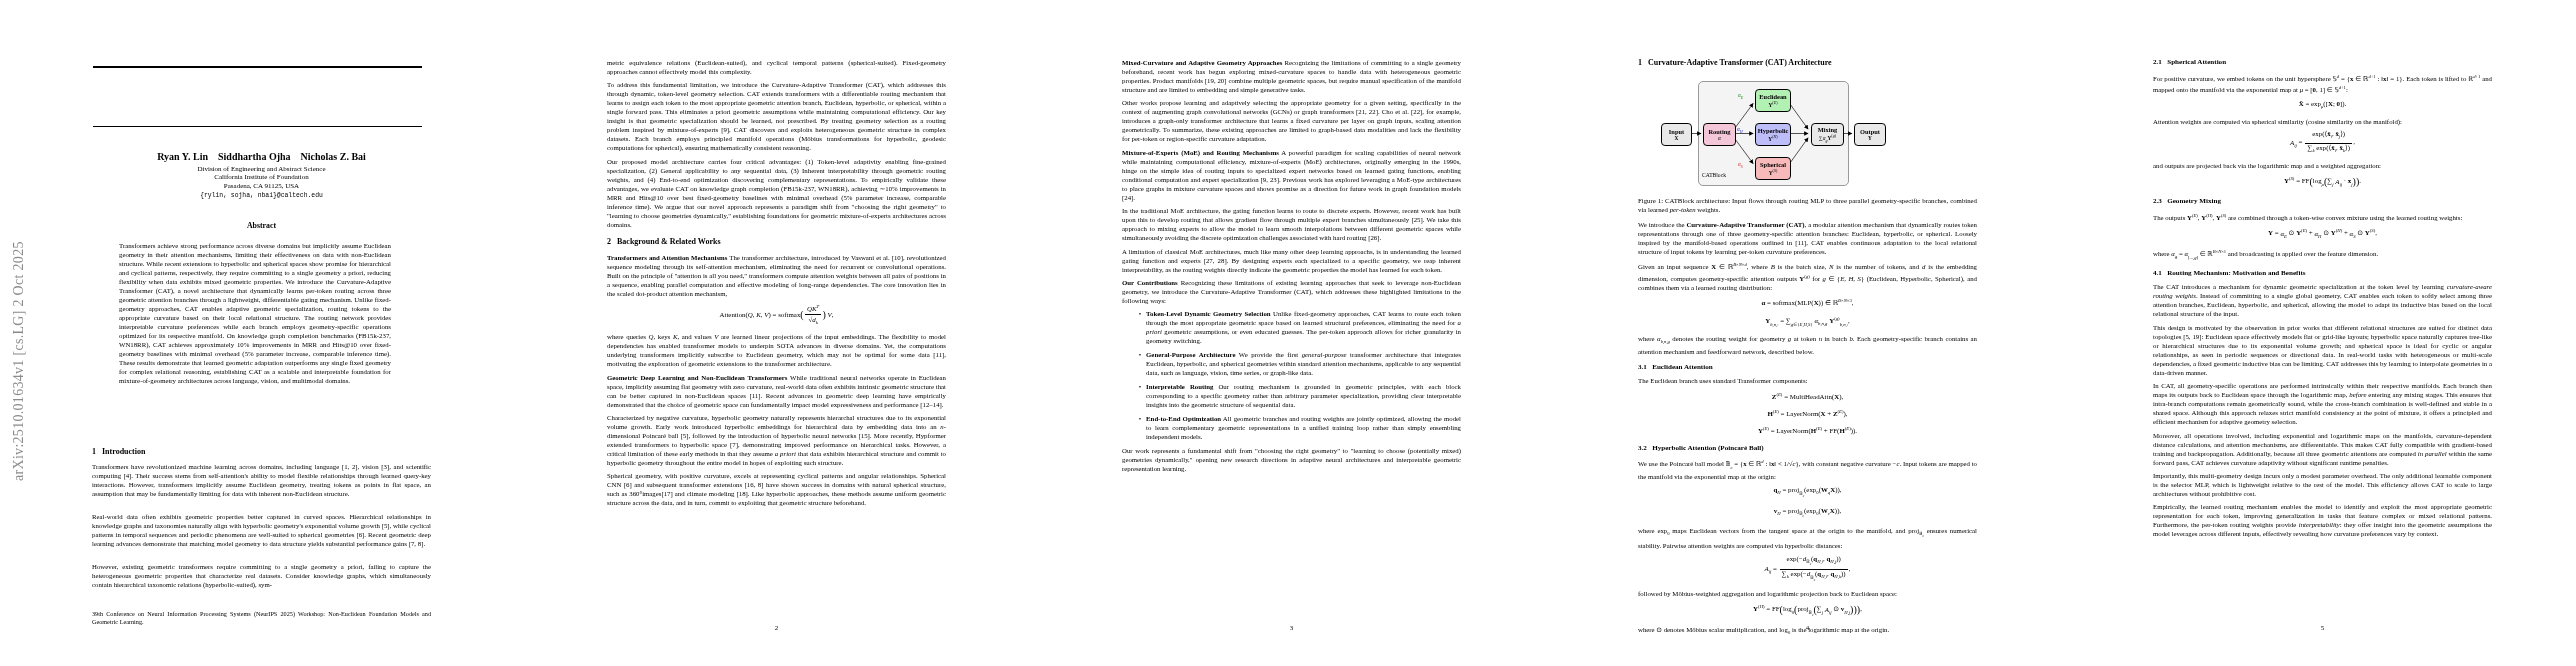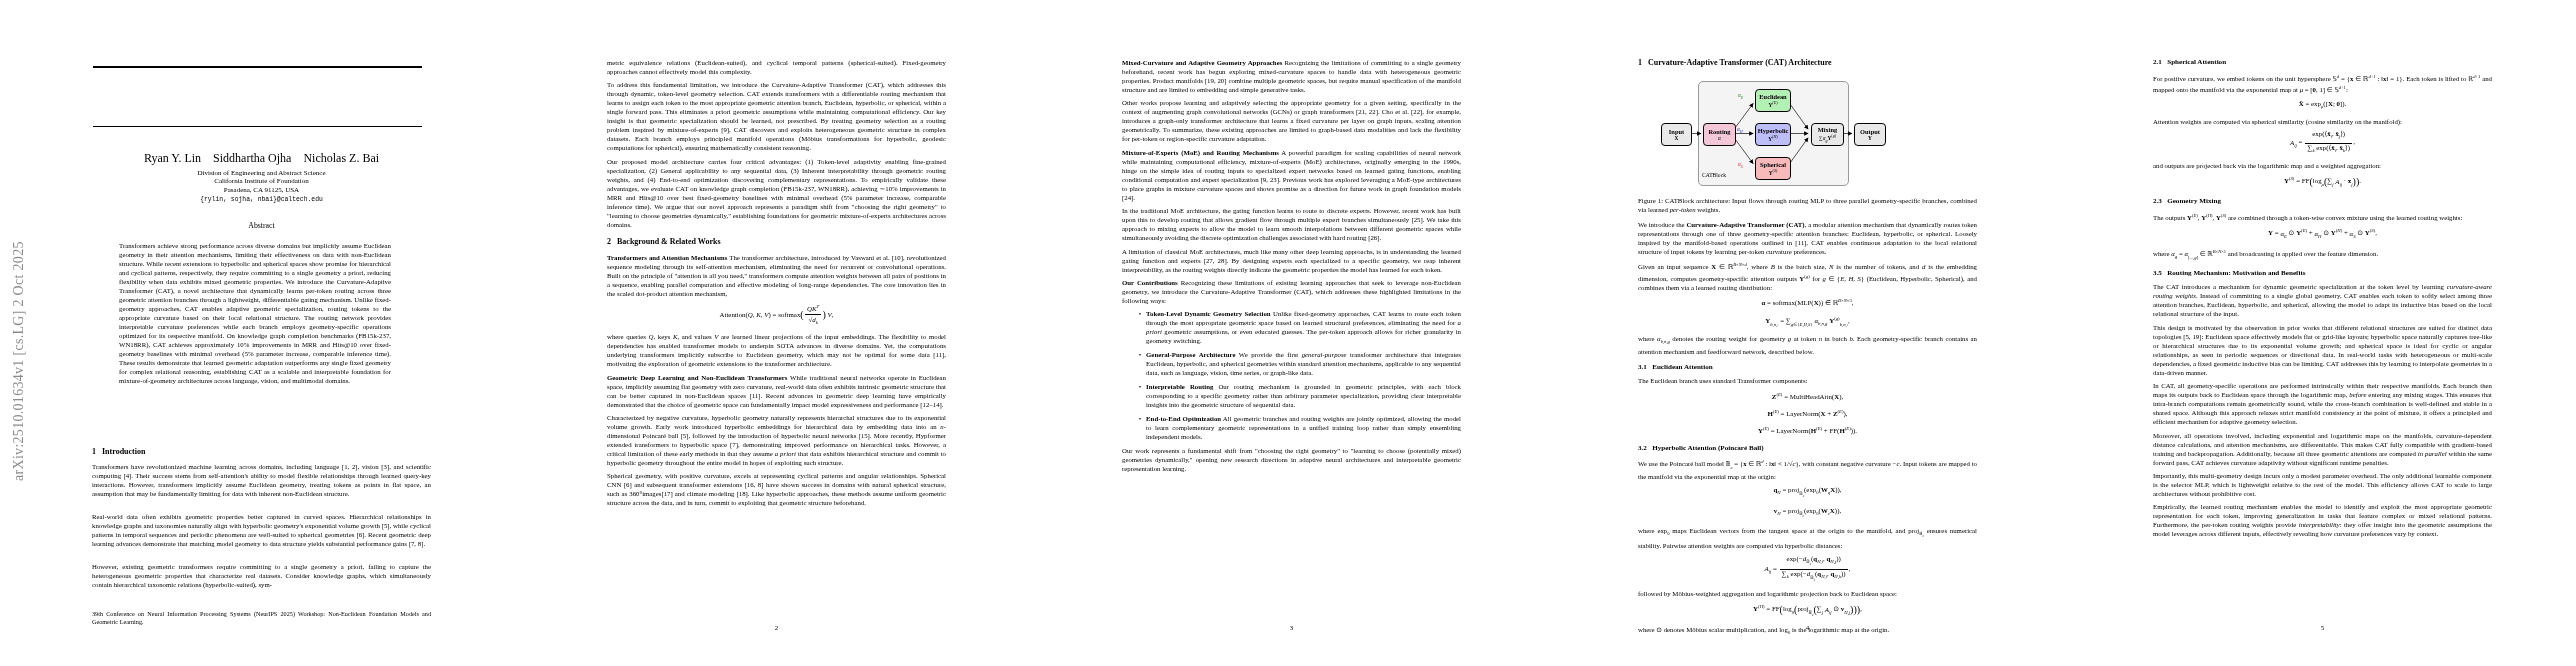--- a/index.html
+++ b/index.html
@@ -10,25 +10,25 @@
 
   
   .watermark{position:absolute;left:11px;top:233px;height:256px;writing-mode:vertical-rl;
              transform:rotate(180deg);font-size:14px;color:#8b8b8b;text-align:center;
              letter-spacing:0.3px;white-space:nowrap;}
   .rule-thick{position:absolute;left:93px;top:66px;width:329px;height:2.2px;background:#000;}
   .rule-thin{position:absolute;left:93px;top:126px;width:329px;height:0.8px;background:#000;}
   .title{position:absolute;left:93px;top:73px;width:329px;margin:0;text-align:center;
          font-size:12px;font-weight:bold;line-height:18.3px;}
   .authors{position:absolute;left:92px;top:151px;width:339px;text-align:center;}
-  .author-names{font-weight:normal;font-size:12px;margin:0 0 2.8px;white-space:pre-wrap;}
+  .author-names{font-weight:bold;font-size:10px;margin:0 0 2.8px;white-space:pre-wrap;}
   .affil{font-size:7px;line-height:8.6px;margin:0;}
   .email{font-family:"Liberation Mono",monospace;font-size:6.4px;margin-top:1.7px;}
   .abs-head{position:absolute;left:92px;top:221px;width:339px;margin:0;text-align:center;
-            font-size:7.8px;font-weight:normal;}
+            font-size:7.8px;font-weight:bold;}
   .abstract{position:absolute;left:119px;top:241px;width:272px;}
   .intro-h{position:absolute;left:92px;top:439px;margin:0;font-family:Liberation Serif, serif;}
   .pi1{position:absolute;left:92px;top:462px;width:339px;}
   .pi2{position:absolute;left:92px;top:512px;width:339px;}
   .pi3{position:absolute;left:92px;top:562px;width:339px;}
   .footer{position:absolute;left:92px;top:604px;width:339px;font-size:6.2px;
           line-height:8px;text-align:justify;}
 
   
   .colflow{position:absolute;left:92px;top:58px;width:339px;}
@@ -240,21 +240,21 @@
       <div class="eq"><i>A<sub>ij</sub></i> = <span class="frac">
             <span class="num">exp(⟨<b>x̃</b><sub><i>i</i></sub>, <b>x̃</b><sub><i>j</i></sub>⟩)</span>
             <span class="den">∑<sub><i>k</i></sub> exp(⟨<b>x̃</b><sub><i>i</i></sub>, <b>x̃</b><sub><i>k</i></sub>⟩)</span>
           </span>,</div>
       <p class="para">and outputs are projected back via the logarithmic map and a weighted aggregation:</p>
       <div class="eq"><b>Y</b><sup>(<i>S</i>)</sup> = FF<span class="big">(</span>log<sub><i>μ</i></sub><span class="big">(</span>∑<sub><i>j</i></sub> <i>A<sub>ij</sub></i> · <b>x̃</b><sub><i>j</i></sub><span class="big">)</span><span class="big">)</span>.</div>
       <h3 class="subsec">2.3   Geometry Mixing</h3>
       <p class="para">The outputs <b>Y</b><sup>(<i>E</i>)</sup>, <b>Y</b><sup>(<i>H</i>)</sup>, <b>Y</b><sup>(<i>S</i>)</sup> are combined through a token-wise convex mixture using the learned routing weights:</p>
       <div class="eq"><b>Y</b> = <i>α<sub>E</sub></i> ⊙ <b>Y</b><sup>(<i>E</i>)</sup> + <i>α<sub>H</sub></i> ⊙ <b>Y</b><sup>(<i>H</i>)</sup> + <i>α<sub>S</sub></i> ⊙ <b>Y</b><sup>(<i>S</i>)</sup>,</div>
       <p class="para">where <i>α<sub>g</sub></i> = <i>α</i><sub>[...,<i>g</i>]</sub> ∈ ℝ<sup><i>B</i>×<i>N</i>×1</sup> and broadcasting is applied over the feature dimension.</p>
-      <h3 class="subsec">3.5   Routing Mechanism: Motivation and Benefits</h3>
+      <h3 class="subsec">4.1   Routing Mechanism: Motivation and Benefits</h3>
       <p class="para">The CAT introduces a mechanism for dynamic geometric specialization at the token level by learning <i>curvature-aware routing weights</i>. Instead of committing to a single global geometry, CAT enables each token to softly select among three attention branches, Euclidean, hyperbolic, and spherical, allowing the model to adapt its inductive bias based on the local relational structure of the input.</p>
       <p class="para">This design is motivated by the observation in prior works that different relational structures are suited for distinct data topologies [5, 19]: Euclidean space effectively models flat or grid-like layouts; hyperbolic space naturally captures tree-like or hierarchical structures due to its exponential volume growth; and spherical space is ideal for cyclic or angular relationships, as seen in periodic sequences or directional data. In real-world tasks with heterogeneous or multi-scale dependencies, a fixed geometric inductive bias can be limiting. CAT addresses this by learning to interpolate geometries in a data-driven manner.</p>
       <p class="para">In CAT, all geometry-specific operations are performed intrinsically within their respective manifolds. Each branch then maps its outputs back to Euclidean space through the logarithmic map, <i>before</i> entering any mixing stages. This ensures that intra-branch computations remain geometrically sound, while the cross-branch combination is well-defined and stable in a shared space. Although this approach relaxes strict manifold consistency at the point of mixture, it offers a principled and efficient mechanism for adaptive geometry selection.</p>
       <p class="para">Moreover, all operations involved, including exponential and logarithmic maps on the manifolds, curvature-dependent distance calculations, and attention mechanisms, are differentiable. This makes CAT fully compatible with gradient-based training and backpropagation. Additionally, because all three geometric attentions are computed <i>in parallel</i> within the same forward pass, CAT achieves curvature adaptivity without significant runtime penalties.</p>
       <p class="para">Importantly, this multi-geometry design incurs only a modest parameter overhead. The only additional learnable component is the selector MLP, which is lightweight relative to the rest of the model. This efficiency allows CAT to scale to large architectures without prohibitive cost.</p>
       <p class="para">Empirically, the learned routing mechanism enables the model to identify and exploit the most appropriate geometric representation for each token, improving generalization in tasks that feature complex or mixed relational patterns. Furthermore, the per-token routing weights provide <i>interpretability</i>: they offer insight into the geometric assumptions the model leverages across different inputs, effectively revealing how curvature preferences vary by context.</p>
     </div>
     <div class="pagenum">5</div>
   </div>
 

